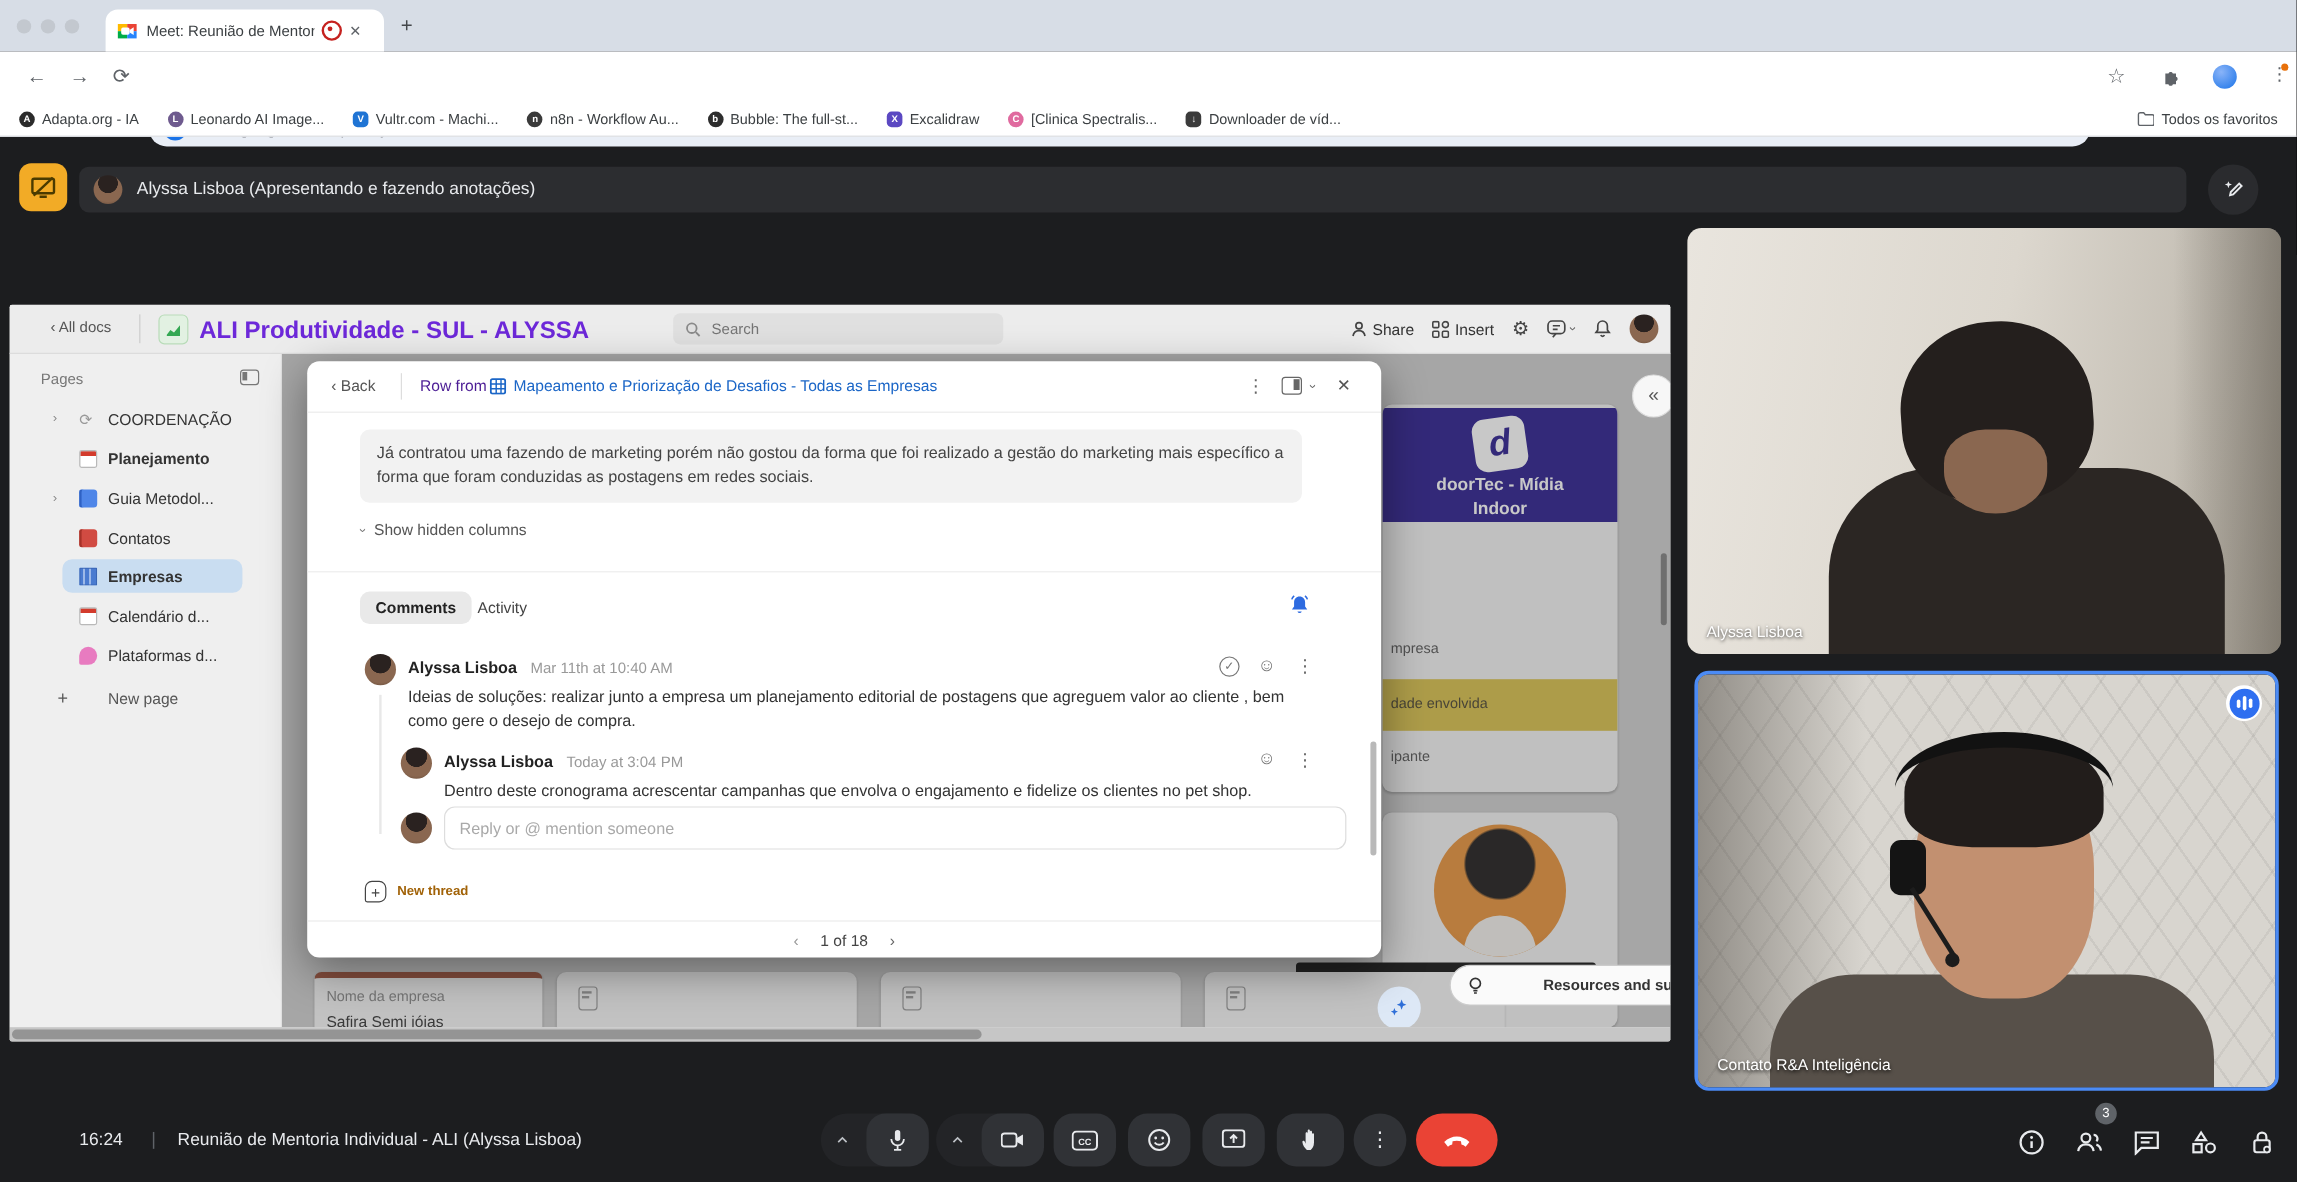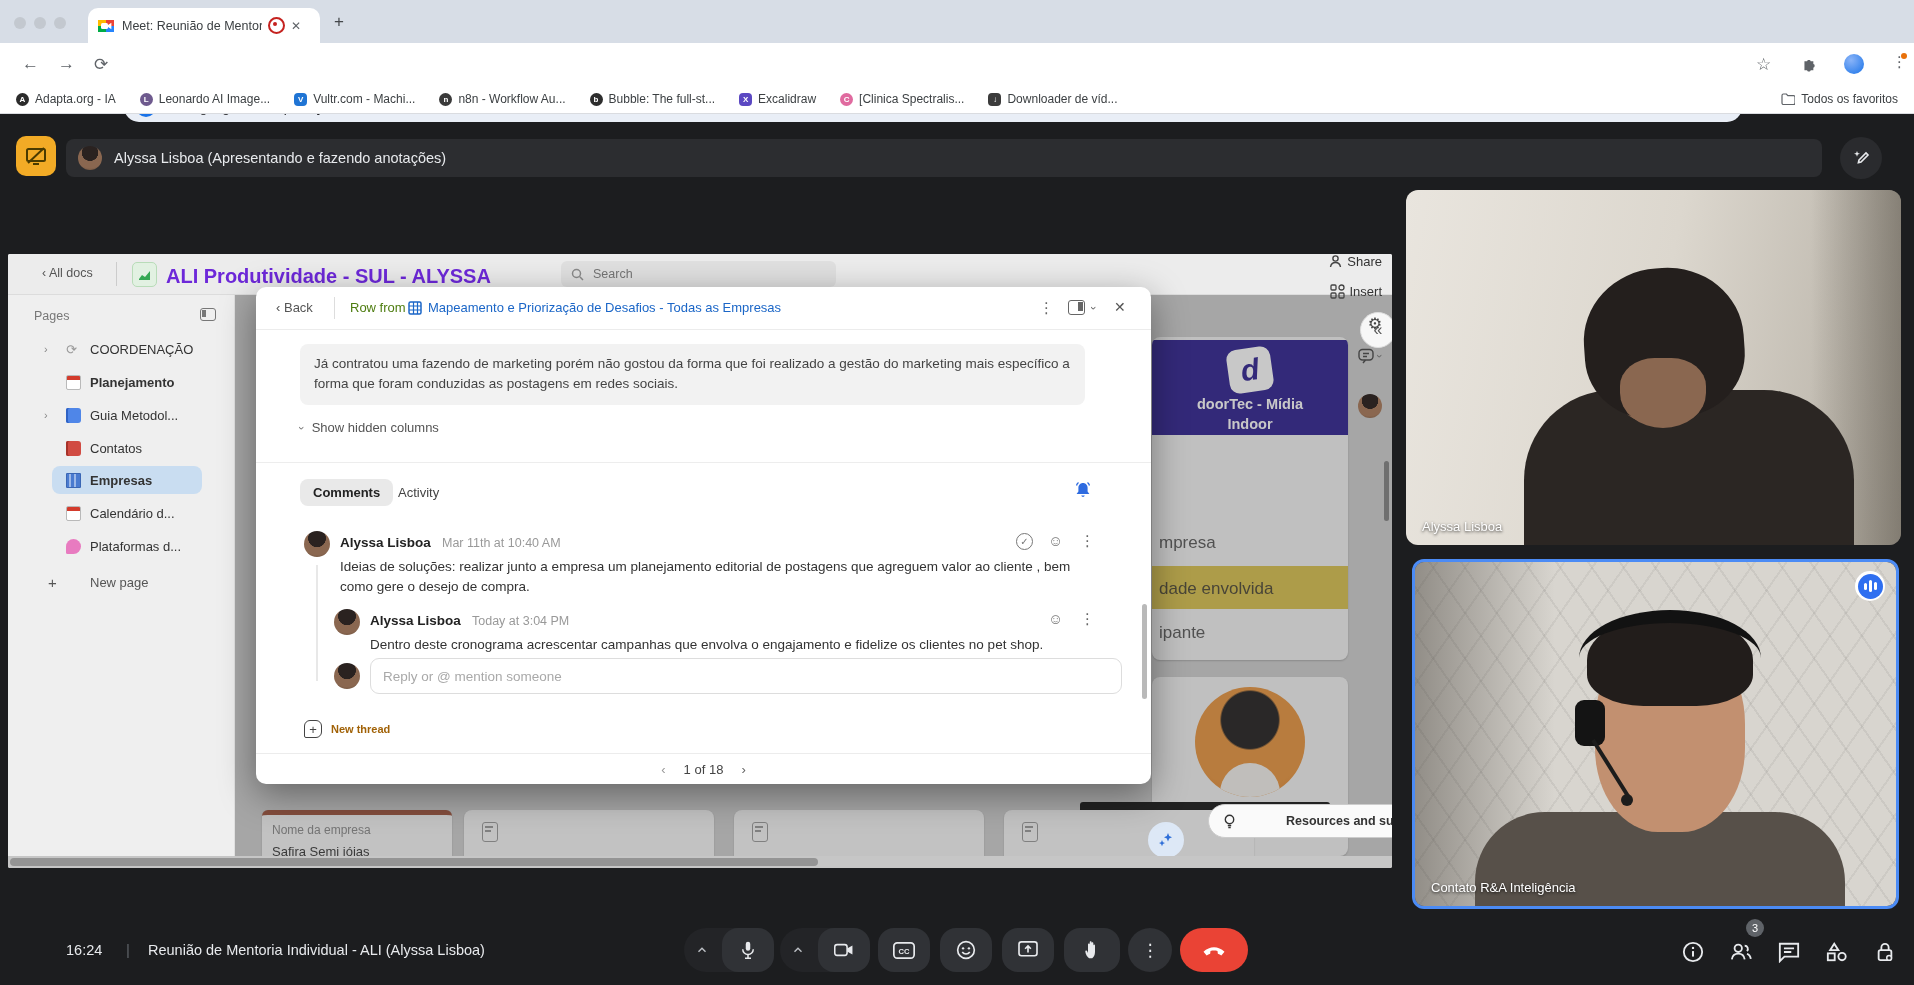--- a/index.html
+++ b/index.html
@@ -31,39 +31,39 @@
   .bannertext{color:#e8eaed;font-size:14.5px;margin-left:12px;}
   .avphoto{border-radius:50%;background:radial-gradient(circle at 50% 28%,#2a2220 0 38%,#8a6750 40% 72%,#5e4634 100%);flex:none;}
   .annotbtn{left:1840px;top:137px;width:42px;height:42px;border-radius:50%;background:#2a2b2e;display:flex;align-items:center;justify-content:center;}
   
   .screen{left:8px;top:254px;width:1384px;height:614px;background:#ececec;border-radius:2px;overflow:hidden;}
   .dochdr{left:0;top:0;width:1384px;height:40px;background:#ececec;border-bottom:1px solid #dcdcdc;z-index:5;}
   .grayt{color:#555;font-size:12.5px;}
   .doctitle{font-size:20px;font-weight:bold;color:#6d28d9;}
   .searchpill{left:553px;top:7px;width:275px;height:26px;background:#e0e0e0;border-radius:6px;display:flex;align-items:center;padding:0 10px;box-sizing:border-box;gap:7px;}
   .searchpill input{border:0;background:transparent;outline:0;font-size:12.5px;color:#333;width:200px;font-family:inherit;}
-  .hdr-right{right:10px;top:0;height:40px;display:flex;align-items:flex-end;gap:15px;z-index:6;flex-direction:column;}
+  .hdr-right{right:10px;top:0;height:40px;display:flex;align-items:center;gap:15px;z-index:6;}
   .hdrlbl{font-size:13px;color:#333;margin-left:4px;}
   .sidebar{left:0;top:40px;width:226px;height:562px;background:#efefef;border-right:1px solid #e0e0e0;z-index:4;overflow:hidden;}
   .sbitem{position:absolute;left:0;width:226px;height:28px;display:flex;align-items:center;font-size:13px;color:#333;}
   .sbchev{position:absolute;left:36px;color:#888;font-size:11px;}
   .sbicon{position:absolute;left:58px;width:15px;height:15px;}
   .sblabel{position:absolute;left:82px;white-space:nowrap;overflow:hidden;width:132px;}
   .sbsel{position:absolute;left:44px;width:150px;height:28px;border-radius:8px;background:#c9ddf1;}
   .ic-cal{background:linear-gradient(#d33b2c 0 4px,#fff 4px);border:1px solid #b9b9b9;border-radius:2px;box-sizing:border-box;}
   .ic-bookb{background:#4f86e8;border-radius:2px 3px 3px 2px;box-shadow:inset 2px 0 0 #2f62c4;}
   .ic-bookr{background:#d14b42;border-radius:2px 3px 3px 2px;box-shadow:inset 2px 0 0 #a63229;}
   .ic-bldg{background:#4a7bd0;border-radius:1px;box-shadow:inset 0 0 0 1px #3a66b4;background-image:linear-gradient(90deg,transparent 3px,#9db9e8 3px 5px,transparent 5px 8px,#9db9e8 8px 10px,transparent 10px);}
   .ic-blob{background:#e87bc0;border-radius:50% 50% 50% 10%;}
   .content{left:226px;top:40px;width:1158px;height:562px;background:#cfcfcf;overflow:hidden;}
   .dim{position:absolute;left:0;top:0;width:1158px;height:562px;background:rgba(72,72,72,.3);z-index:2;}
   .z3{z-index:3;}
   .card{position:absolute;background:#f4f4f4;border-radius:8px;box-shadow:0 1px 2px rgba(0,0,0,.2);}
-  .fieldrow{position:absolute;left:0;width:196px;font-size:17px;color:#555;padding-left:7px;box-sizing:border-box;}
-  .modal{left:248px;top:33px;width:895px;height:497px;background:#fff;border-radius:10px;box-shadow:0 10px 36px rgba(0,0,0,.4);z-index:10;overflow:hidden;}
+  .fieldrow{position:absolute;left:0;width:196px;font-size:12px;color:#555;padding-left:7px;box-sizing:border-box;}
+  .modal{left:248px;top:47px;width:895px;height:497px;background:#fff;border-radius:10px;box-shadow:0 10px 36px rgba(0,0,0,.4);z-index:10;overflow:hidden;}
   .mhdr{position:absolute;left:0;top:0;width:895px;height:42px;border-bottom:1px solid #ececec;}
   .bluelink{color:#1b66c7;font-size:13px;}
   .quote{position:absolute;left:44px;top:57px;width:785px;background:#f2f2f2;border-radius:8px;padding:10px 14px;box-sizing:border-box;font-size:13.5px;color:#444;line-height:1.5;}
   .tabpill{position:absolute;left:44px;top:192px;background:#e9e9e9;border-radius:8px;padding:6px 13px;font-size:13px;font-weight:bold;color:#222;}
   .ctext{font-size:13.5px;color:#333;line-height:1.5;}
   .cmeta{font-size:12.5px;color:#999;}
   .cname{font-size:13.5px;font-weight:bold;color:#222;}
   .circ-ic{width:17px;height:17px;border:1.5px solid #777;border-radius:50%;display:flex;align-items:center;justify-content:center;font-size:10px;color:#777;box-sizing:border-box;}
   .kebab{color:#666;font-size:15px;letter-spacing:0;}
   .replyinput{position:absolute;left:114px;top:371px;width:752px;height:36px;border:1px solid #ddd;border-radius:9px;box-sizing:border-box;font-size:13.5px;color:#333;padding:0 12px;outline:0;background:#fff;font-family:inherit;}
@@ -341,21 +341,21 @@
             <path d="M4.8 11.5h3.4M5.3 13.5h2.4" stroke="#333" stroke-width="1.4"></path>
           </svg>
         <span style="font-size:12.5px;font-weight:bold;color:#333;white-space:nowrap;padding-left:43px;">Resources and support</span>
       </div>
     </div>
 
     <div class="abs modal">
       <div class="mhdr">
         <span class="abs grayt" style="left:20px;top:13px;font-size:13px;"><span>‹</span> <span>Back</span></span>
         <span class="abs" style="left:78px;top:10px;width:1px;height:22px;background:#ddd;"></span>
-        <span class="abs" style="left:94px;top:13px;font-size:13px;color:#4d7c0f;">Row from</span>
+        <span class="abs" style="left:94px;top:13px;font-size:13px;color:#4c1d95;">Row from</span>
         <svg class="abs" style="left:152px;top:14px;" width="14" height="14" viewBox="0 0 14 14">
             <rect x="1" y="1" width="12" height="12" rx="1.5" fill="none" stroke="#1b66c7" stroke-width="1.5"></rect>
             <path d="M1 5h12M1 9h12M5.5 1v12M9.5 1v12" stroke="#1b66c7" stroke-width="1.2"></path>
           </svg>
         <span class="abs bluelink" style="left:172px;top:13px;">Mapeamento e Priorização de Desafios - Todas as Empresas</span>
         <span class="abs kebab" style="left:783px;top:12px;">⋮</span>
         <span class="abs" style="left:812px;top:13px;width:17px;height:15px;border:1.5px solid #666;border-radius:3px;box-sizing:border-box;">
             <span style="position:absolute;right:1px;top:1px;width:5px;height:9px;background:#666;"></span>
           </span>
         <span class="abs rot90" style="left:836px;top:15px;color:#666;font-size:11px;">›</span>

